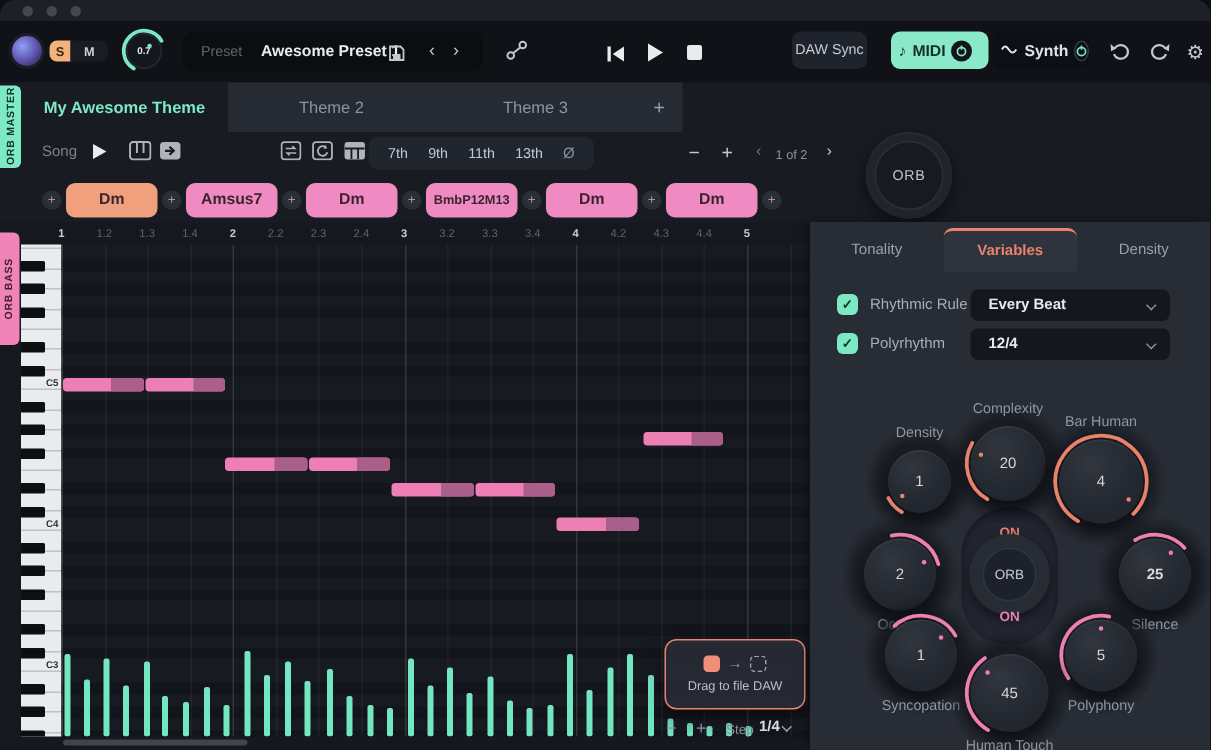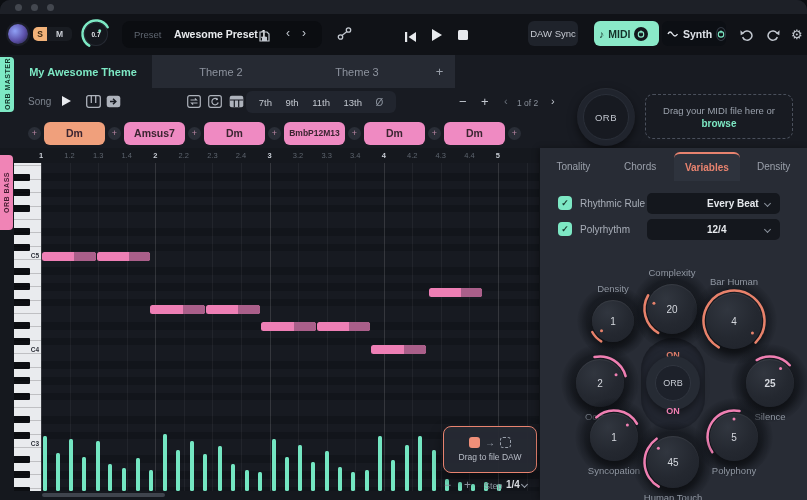--- a/index.html
+++ b/index.html
@@ -127,21 +127,21 @@
   .ptabs { position:absolute; left:0; top:4px; right:0; height:29px; display:flex; }
   .ptab { flex:1; display:flex; align-items:center; justify-content:center; font-size:10px; color:#9aa0aa; }
   .ptab.active { background:#2e333d; color:#e8836f; font-weight:bold; border-top:2px solid #e8836f;
                  border-radius:6px 6px 0 0; }
   .prow { position:absolute; left:0; width:267px; height:22px; }
   .pcheck { position:absolute; left:18px; top:3px; width:14px; height:14px; background:#7de8c4; border-radius:4px;
             display:flex; align-items:center; justify-content:center; font-size:9px; font-weight:bold; color:#17352b; }
   .plabel { position:absolute; left:40px; top:5px; font-size:10px; color:#a8aeb8; }
   .pselect { position:absolute; left:107px; top:0; width:133px; height:21px; background:#14171d; border-radius:5px;
              display:flex; align-items:center; }
-  .pselect span.val { font-size:10px; font-weight:bold; color:#e6e9ed; padding-left:24px; flex:1;margin-left:36px; }
+  .pselect span.val { font-size:10px; font-weight:bold; color:#e6e9ed; padding-left:12px; flex:1; }
   .pselect .chev { margin-right:10px; border-color:#8a919c; }
   .well { position:absolute; border-radius:50%;
           background:radial-gradient(circle, rgba(13,16,21,.55) 52%, rgba(13,16,21,0) 72%); }
   .knob { position:absolute; border-radius:50%;
           background:radial-gradient(circle at 38% 30%, #31363f, #242830 55%, #1e222a);
           box-shadow:0 5px 9px rgba(0,0,0,.5), inset 0 1px 1px rgba(255,255,255,.07); }
   .knob-val { position:absolute; inset:0; display:flex; align-items:center; justify-content:center;
               font-size:10px; color:#d5d8de; }
   .klbl { position:absolute; width:100px; text-align:center; font-size:9.5px; color:#8f96a1; }
   .orb-well { position:absolute; left:101px; top:190px; width:64px; height:92px; border-radius:32px;
@@ -275,24 +275,20 @@
       <div class="ext-btn">13th</div>
       <div class="ext-btn none">Ø</div>
     </div>
   <span class="abs zoom-btn" style="left:459px">−</span>
   <span class="abs zoom-btn" style="left:481px">+</span>
   <span class="abs pg-arrow" style="left:504px">‹</span>
   <span class="abs pg-text">1 of 2</span>
   <span class="abs pg-arrow" style="left:551px;color:#c3c8d0">›</span>
   <div class="abs orb-big">
     <div class="orb-big-inner">ORB</div>
-  </div>
-  <div class="abs dropzone">
-    <span class="dz-line">Drag your MIDI file here or</span>
-    <span class="dz-browse">browse</span>
   </div>
 
   <div class="abs chords" id="chords">
       <div class="chord-plus">+</div>
       <div class="chord" style="background: rgb(240, 160, 124);">Dm</div>
       <div class="chord-plus">+</div>
       <div class="chord" style="background: rgb(239, 138, 194);">Amsus7</div>
       <div class="chord-plus">+</div>
       <div class="chord" style="background: rgb(239, 138, 194);">Dm</div>
       <div class="chord-plus">+</div>
@@ -484,21 +480,20 @@
     <span class="step-minus">−</span>
     <span class="step-plus">+</span>
     <span class="step-label">Step</span>
     <span class="step-value">1/4</span>
     <span class="chev step-chev"></span>
   </div>
 
   <div class="abs panel" id="panel">
     <div class="ptabs">
       <div class="ptab">Tonality</div>
-      <div class="ptab">Chords</div>
       <div class="ptab active">Variables</div>
       <div class="ptab">Density</div>
     </div>
     <div class="prow" style="top:45px">
       <div class="pcheck">✓</div>
       <span class="plabel">Rhythmic Rule</span>
       <div class="pselect">
         <span class="val">Every Beat</span>
         <span class="chev"></span>
       </div>

